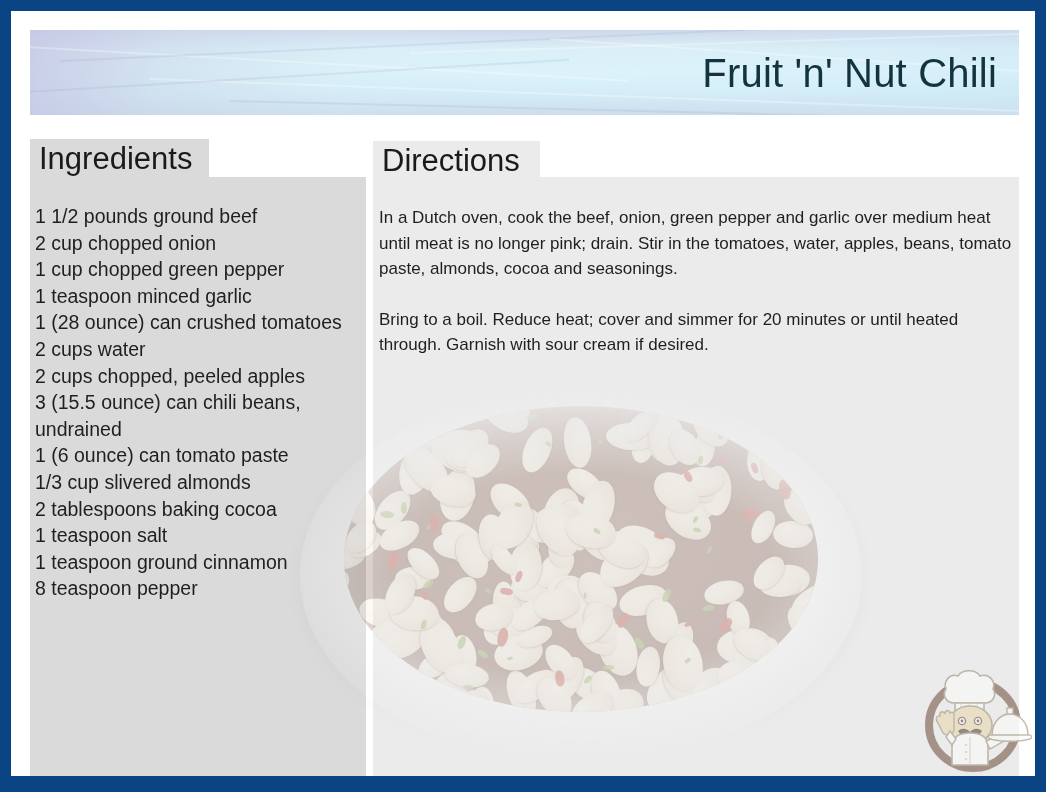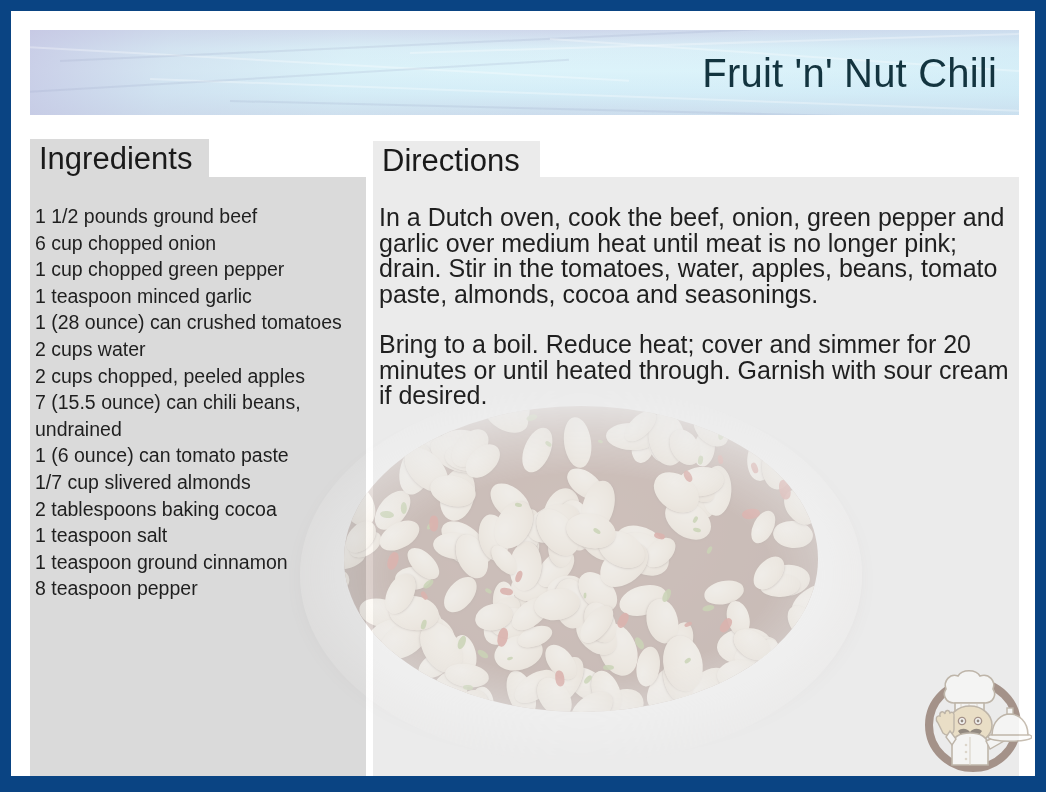--- a/index.html
+++ b/index.html
@@ -166,21 +166,21 @@
     line-height: 26.6px;
     color: #1f1f1f;
   }
   #ingredients-list .item { white-space: normal; }
 
   #directions-text {
     position: absolute;
     left: 368px;
     top: 194px;
     width: 645px;
-    font-size: 25px;
+    font-size: 17px;
     line-height: 25.5px;
     color: #1f1f1f;
   }
   #directions-text p { margin: 0; }
   #directions-text p + p { margin-top: 25px; }
 
   
   #chef-logo {
     position: absolute;
     left: 903px;
@@ -420,29 +420,29 @@
 
     <div class="tab" id="ingredients-tab">
       <span>Ingredients</span>
     </div>
     <div class="tab" id="directions-tab">
       <span>Directions</span>
     </div>
 
     <div id="ingredients-list">
         <div class="item">1 1/2 pounds ground beef</div>
-        <div class="item">6 cup chopped onion</div>
+        <div class="item">2 cup chopped onion</div>
         <div class="item">1 cup chopped green pepper</div>
         <div class="item">1 teaspoon minced garlic</div>
         <div class="item">1 (28 ounce) can crushed tomatoes</div>
         <div class="item">2 cups water</div>
         <div class="item">2 cups chopped, peeled apples</div>
-        <div class="item">7 (15.5 ounce) can chili beans, undrained</div>
+        <div class="item">3 (15.5 ounce) can chili beans, undrained</div>
         <div class="item">1 (6 ounce) can tomato paste</div>
-        <div class="item">1/7 cup slivered almonds</div>
+        <div class="item">1/3 cup slivered almonds</div>
         <div class="item">2 tablespoons baking cocoa</div>
         <div class="item">1 teaspoon salt</div>
         <div class="item">1 teaspoon ground cinnamon</div>
         <div class="item">8 teaspoon pepper</div>
       </div>
 
     <div id="directions-text">
         <p>In a Dutch oven, cook the beef, onion, green pepper and garlic over medium heat until meat is no longer pink; drain. Stir in the tomatoes, water, apples, beans, tomato paste, almonds, cocoa and seasonings.</p>
         <p>Bring to a boil. Reduce heat; cover and simmer for 20 minutes or until heated through. Garnish with sour cream if desired.</p>
       </div>

